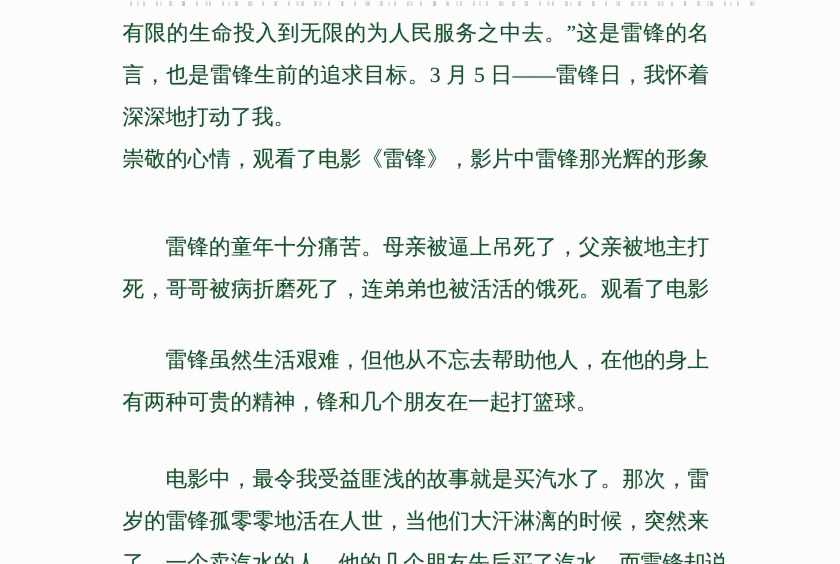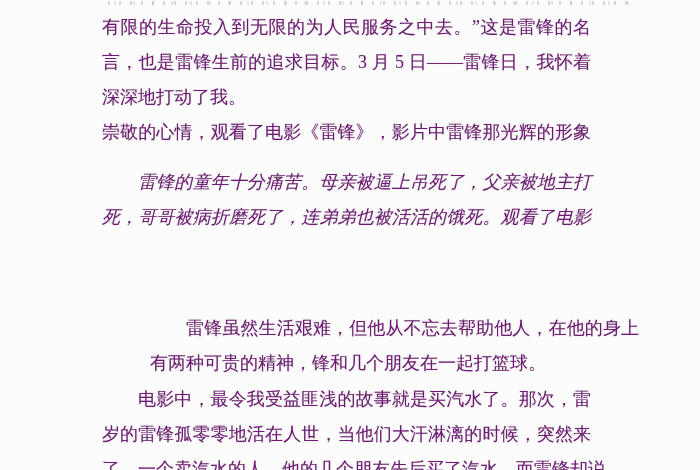--- a/index.html
+++ b/index.html
@@ -31,29 +31,29 @@
         rgba(0,0,0,0) 0px, rgba(0,0,0,0) 6px,
         rgba(150,150,150,0.30) 6px, rgba(150,150,150,0.30) 8px,
         rgba(0,0,0,0) 8px, rgba(0,0,0,0) 19px);
   }
   .para {
     position: absolute;
     left: 102px;
     width: 489px;
   }
   #p1 { top: 17px; }
-  #p2 { top: 172px; font-style: italic; }
-  #p3 { top: 318px; margin-left: 48px; }
+  #p2 { top: 196px; }
+  #p3 { top: 290px; }
   #p4 { top: 389px; }
   .line {
     font-size: 18px;
     line-height: 20px;
     height: 20px;
     margin: 0 0 15px 0;
-    color: #701a75;
+    color: #14532d;
     text-shadow: 0 0 1px rgba(95,95,95,0.45);
   }
   .fill {
     text-align: justify;
     text-align-last: justify;
   }
   .first {
     text-indent: 36px;
   }
   .long {

